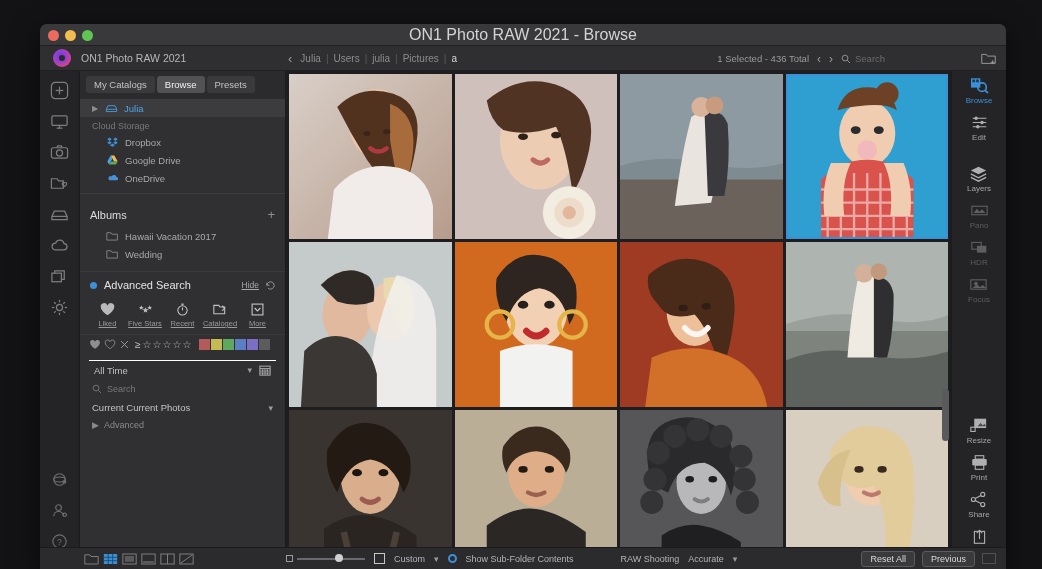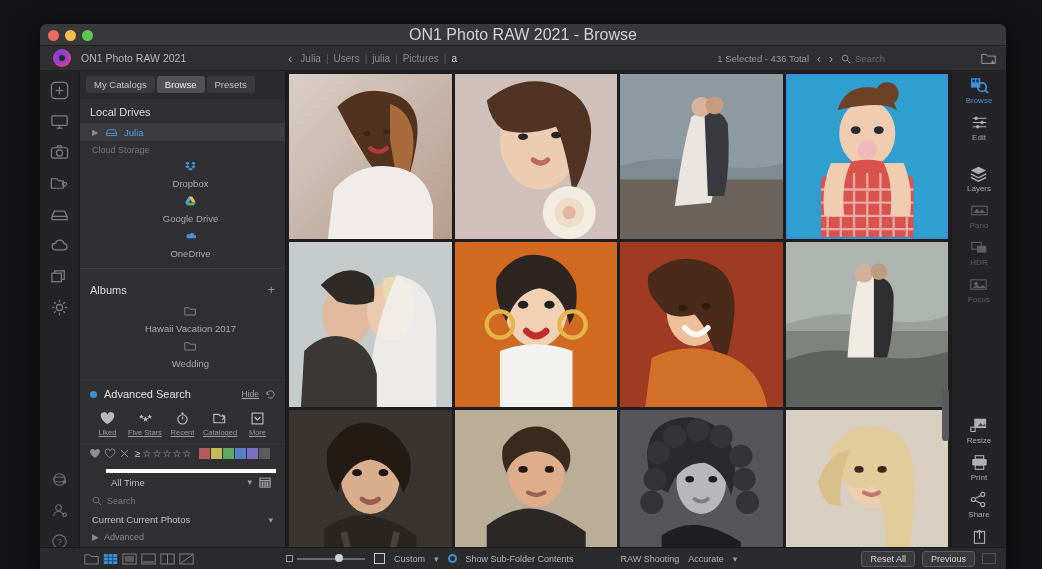--- a/index.html
+++ b/index.html
@@ -146,21 +146,21 @@
     padding: 3px 10px 3px 12px;
     font-size: 9.5px; color: #a9a9ab; cursor: pointer;
   }
   .row.sel { background: #3c3c3e; color: #4aa3e8; }
   .row .chev { font-size: 8px; color: #8e8e90; width: 7px; }
   .row .ico { width: 13px; height: 12px; flex: none; }
   .sub-label {
     padding: 4px 10px 2px 12px;
     font-size: 9px; color: #78787a;
   }
-  .row.indent { padding-left: 26px; flex-direction: column; }
+  .row.indent { padding-left: 26px; }
 
   .divider { height: 1px; background: #3c3c3e; margin: 6px 0; }
 
   
   .accordion-head {
     display: flex; align-items: center; gap: 7px;
     padding: 7px 10px 6px 10px;
     font-size: 11px; color: #e2e2e4;
     border-top: 1px solid #3a3a3c;
     position: relative;
@@ -186,22 +186,22 @@
     border-top: 1px solid #3a3a3c;
   }
   .hearts { display: flex; align-items: center; gap: 3px; }
   .stars { display: flex; align-items: center; gap: 1px; font-size: 10px; color: #bcbcbe; }
   .ge { font-size: 10px; color: #c8c8ca; margin-right: 1px; }
   .swatches { display: flex; gap: 1px; margin-left: 3px; }
   .sw { width: 11px; height: 11px; }
 
   .selectrow {
     display: flex; align-items: center; justify-content: space-between;
-    margin: 5px 9px 0 26px; padding: 3px 5px;
-    border-top: 4px solid #ffffff;
+    margin: 5px 9px 0 9px; padding: 3px 5px;
+    border-top: 1px solid #ffffff;
     font-size: 9.5px; color: #c2c2c4;
   }
   .selectrow .right { display: flex; align-items: center; gap: 7px; }
   .cal-ico { width: 12px; height: 12px; }
 
   .searchrow {
     display: flex; align-items: center; gap: 5px;
     padding: 5px 12px 4px 12px;
     font-size: 9px; color: #78787a;
   }
@@ -399,23 +399,20 @@
         </div>
       </div>
 
       <div class="leftpanel">
         <div class="tabrow">
           <div class="tab">My Catalogs</div>
           <div class="tab active">Browse</div>
           <div class="tab">Presets</div>
         </div>
 
-        <div class="sect-head">
-          <span>Local Drives</span>
-        </div>
         <div class="row sel">
           <span class="chev">▶</span>
           <svg class="ico" viewBox="0 0 20 16">
             <path d="M2 10l2.6-5.5h10.8L18 10v3.5H2z" fill="none" stroke="#4aa3e8" stroke-width="1.3"></path>
             <line x1="2" y1="10" x2="18" y2="10" stroke="#4aa3e8" stroke-width="1.3"></line>
           </svg>
           <span>Julia</span>
         </div>
 
         <div class="sub-label">Cloud Storage</div>

